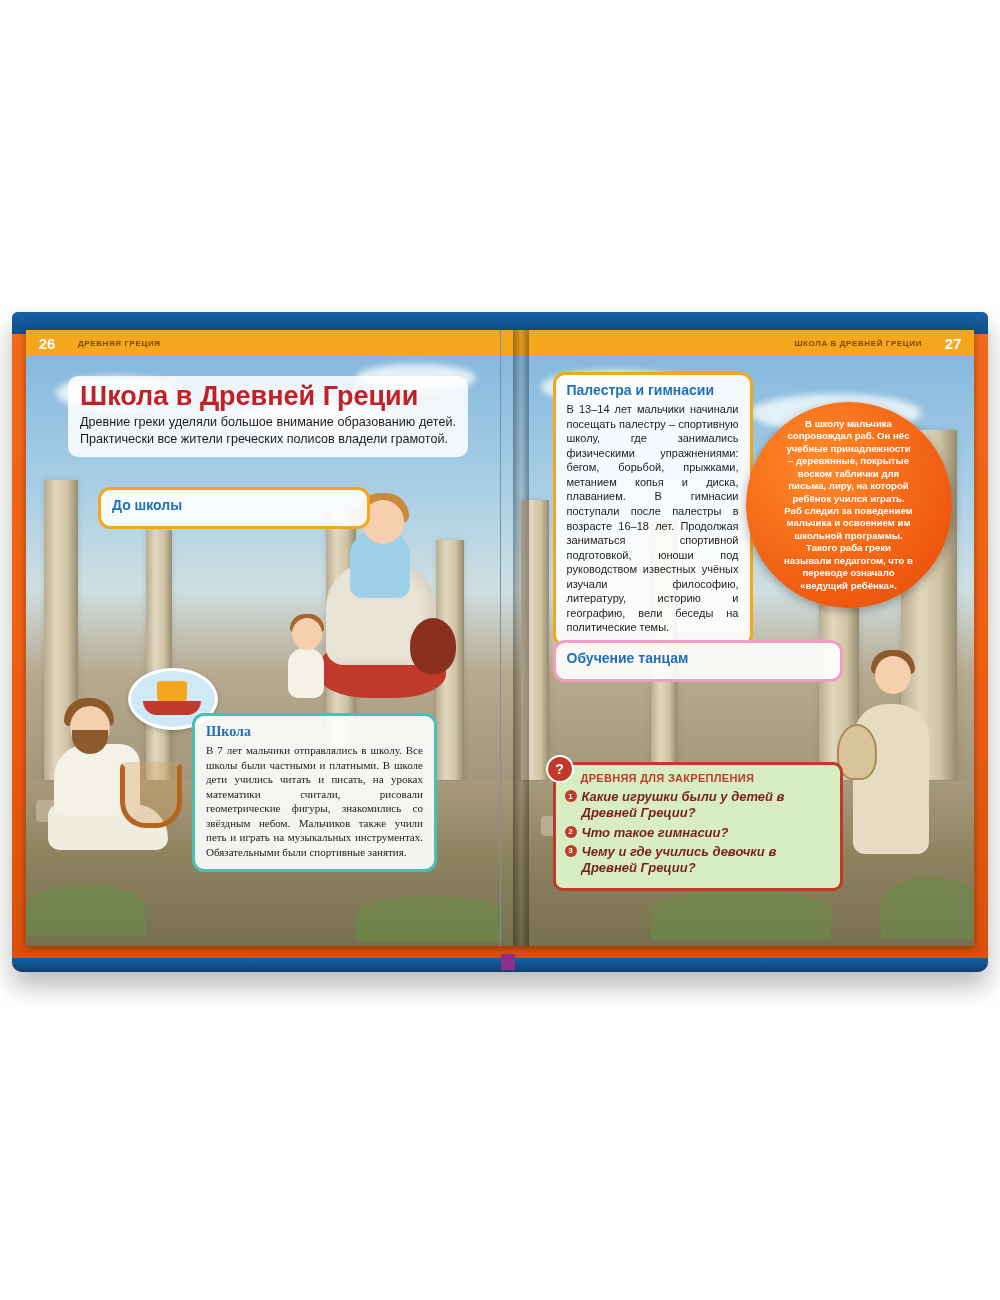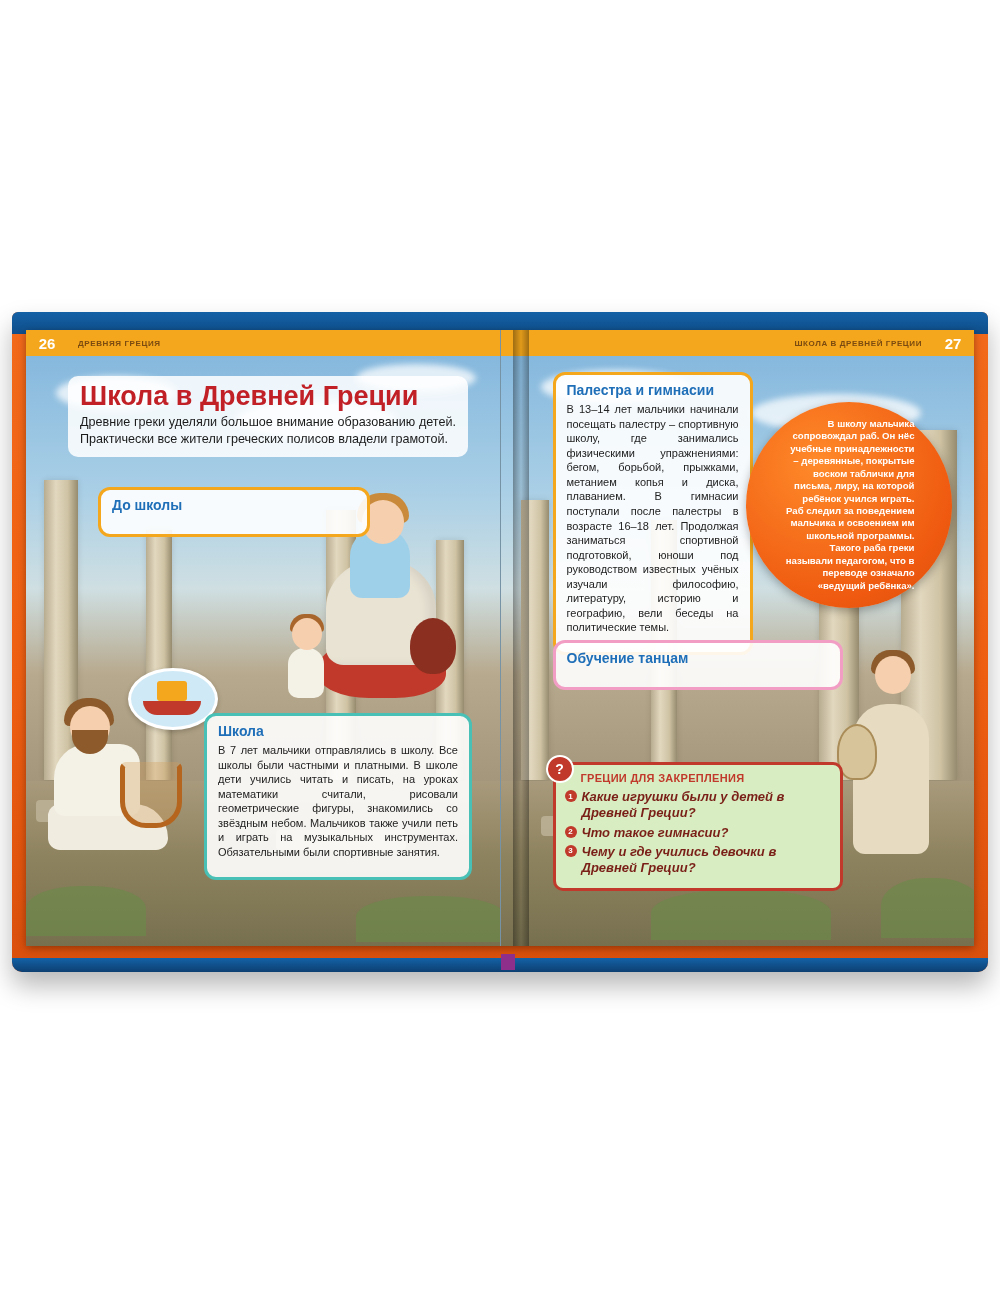--- a/index.html
+++ b/index.html
@@ -154,21 +154,21 @@
     top: 0; left: 0; right: 0;
     height: 4px;
     background: #1461a6;
   }
 
   
   .box {
     position: absolute;
     border-radius: 12px;
     box-sizing: border-box;
-    padding: 8px 11px 17px 11px;
+    padding: 8px 11px 9px 11px;
   }
   .box h3 {
     margin: 0 0 4px 0;
     font-size: 14px;
     line-height: 1.1;
   }
   .box p {
     margin: 0;
     font-size: 11px;
     line-height: 1.32;
@@ -198,23 +198,24 @@
   }
 
   .box-preschool {
     left: 72px; top: 157px; width: 272px;
     background: rgba(255,255,255,.9);
     border: 3px solid #f4a71c;
   }
   .box-preschool h3 { color: #1f6fb8; }
 
   .box-school {
-    left: 178px; top: 383px; width: 268px;
+    left: 166px; top: 383px; width: 245px;
     background: rgba(255,255,255,.9);
     border: 3px solid #49c0b5;
+    font-family: Liberation Serif, serif;
   }
   .box-school h3 { color: #1f6fb8; }
 
   
   .box-palestra {
     left: 52px; top: 42px; width: 200px;
     background: rgba(255,255,255,.9);
     border: 3px solid #f4a71c;
   }
   .box-palestra h3 { color: #1f6fb8; }
@@ -231,21 +232,21 @@
     display: flex;
     align-items: center;
     justify-content: center;
   }
   .circle-note p {
     margin: 17px;
     color: #fff;
     font-size: 9.6px;
     font-weight: bold;
     line-height: 1.3;
-    text-align: right;
+    text-align: center;
   }
 
   .box-girls {
     left: 52px; top: 310px; width: 290px;
     background: rgba(255,255,255,.9);
     border: 3px solid #f29ec4;
   }
   .box-girls h3 { color: #1f6fb8; }
 
   .quiz {
@@ -587,21 +588,21 @@
       <div class="circle-note">
         <p>В школу мальчика сопровождал раб. Он нёс учебные принадлежности – деревянные, покрытые воском таблички для письма, лиру, на которой ребёнок учился играть. Раб следил за поведением мальчика и освоением им школьной программы. Такого раба греки называли педагогом, что в переводе означало «ведущий ребёнка».</p>
       </div>
 
       <div class="box box-girls">
         <h3>Обучение танцам</h3>
       </div>
 
       <div class="quiz">
         <div class="quiz-badge">?</div>
-        <div class="quiz-title">ГРЕЦИИ ДЛЯ ЗАКРЕПЛЕНИЯ</div>
+        <div class="quiz-title">ДРЕВНЯЯ ДЛЯ ЗАКРЕПЛЕНИЯ</div>
 
         <div class="qitem">
           <div class="qnum">1</div>
           <div class="qtext">Какие игрушки были у детей в Древней Греции?</div>
         </div>
         <div class="qitem">
           <div class="qnum">2</div>
           <div class="qtext">Что такое гимнасии?</div>
         </div>
         <div class="qitem">

